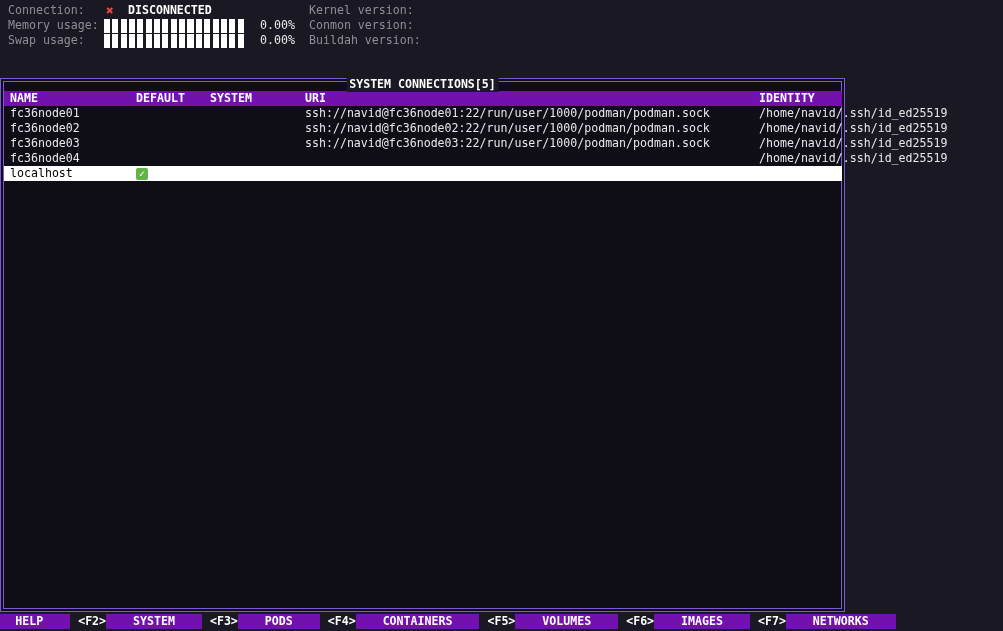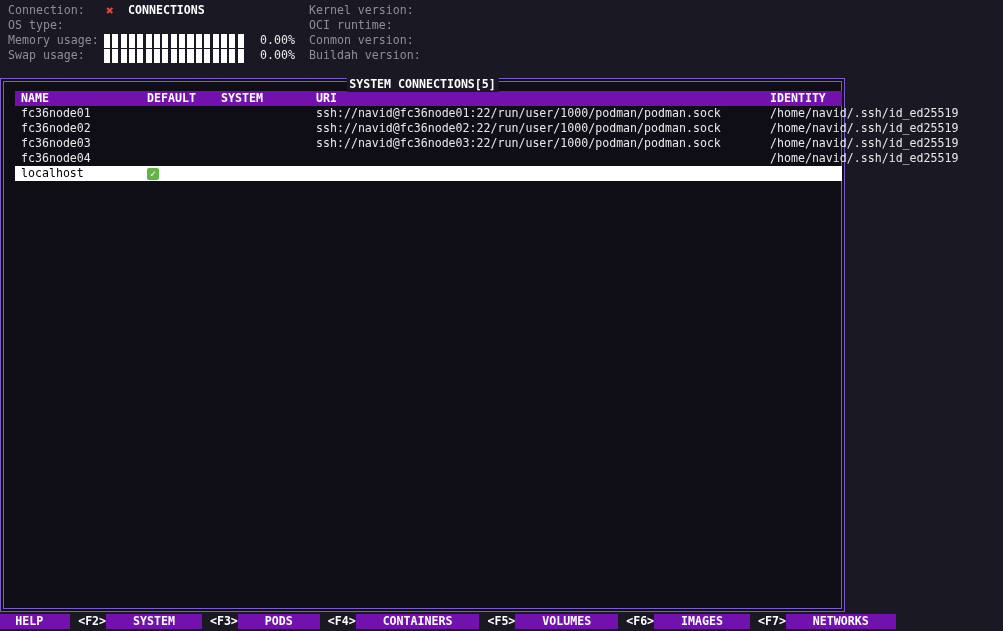--- a/index.html
+++ b/index.html
@@ -29,21 +29,21 @@
   .conn-val{position:absolute;left:128px;font-weight:bold;color:#fff}
   .gauge{position:absolute;left:104px;top:1px;width:142px;height:14px;
     background:repeating-linear-gradient(90deg,#fff 0,#fff 6px,transparent 6px,transparent 8.35px)}
   .pct{position:absolute;left:260px;width:35px;text-align:left;color:var(--text)}
   
   .panel{position:absolute;top:78px;left:0;width:845px;height:534px;background:var(--panel-bg);
     border:1px solid var(--border)}
   .panel-inner{position:absolute;inset:2px;border:1px solid var(--border)}
   .panel-title{position:absolute;top:-2px;left:50%;transform:translateX(-50%);
     background:var(--outer-bg);padding:0 3px;font-weight:bold;color:#fff;white-space:pre;z-index:3}
-  .tbl{position:absolute;top:12px;left:14px;right:2px;z-index:2}
+  .tbl{position:absolute;top:12px;left:3px;right:2px;z-index:2}
   .trow{position:relative;height:15px;width:100%}
   .thead{background:var(--accent);font-weight:bold;color:#fff}
   .trow .c-name{position:absolute;left:6px;white-space:pre}
   .trow .c-default{position:absolute;left:132px;white-space:pre}
   .trow .c-status{position:absolute;left:206px;white-space:pre}
   .trow .c-uri{position:absolute;left:301px;white-space:pre}
   .trow .c-identity{position:absolute;left:755px;white-space:pre}
   .trow.selected{background:var(--sel-bg);color:var(--sel-fg)}
   .check{display:inline-block;width:12px;height:12px;margin-top:1px;background:var(--green);
     border-radius:2px;color:#fff;font-size:10px;line-height:12px;text-align:center;font-weight:bold}
@@ -54,26 +54,22 @@
   .fkey{color:#fff;white-space:pre}
   .fchip{background:var(--accent);color:#fff;padding:0 20px;white-space:pre}
 </style>
 </head>
 <body>
 
 <div class="hdr">
   <div class="hrow">
     <span class="lbl">Connection:</span>
     <span class="conn-icon">✖</span>
-    <span class="conn-val">CONNECTIONS</span>
+    <span class="conn-val">DISCONNECTED</span>
     <span class="lbl2">Kernel version:</span>
-  </div>
-  <div class="hrow">
-    <span class="lbl">OS type:</span>
-    <span class="lbl2">OCI runtime:</span>
   </div>
   <div class="hrow">
     <span class="lbl">Memory usage:</span>
     <span class="gauge"></span>
     <span class="pct">0.00%</span>
     <span class="lbl2">Conmon version:</span>
   </div>
   <div class="hrow">
     <span class="lbl">Swap usage:</span>
     <span class="gauge"></span>

